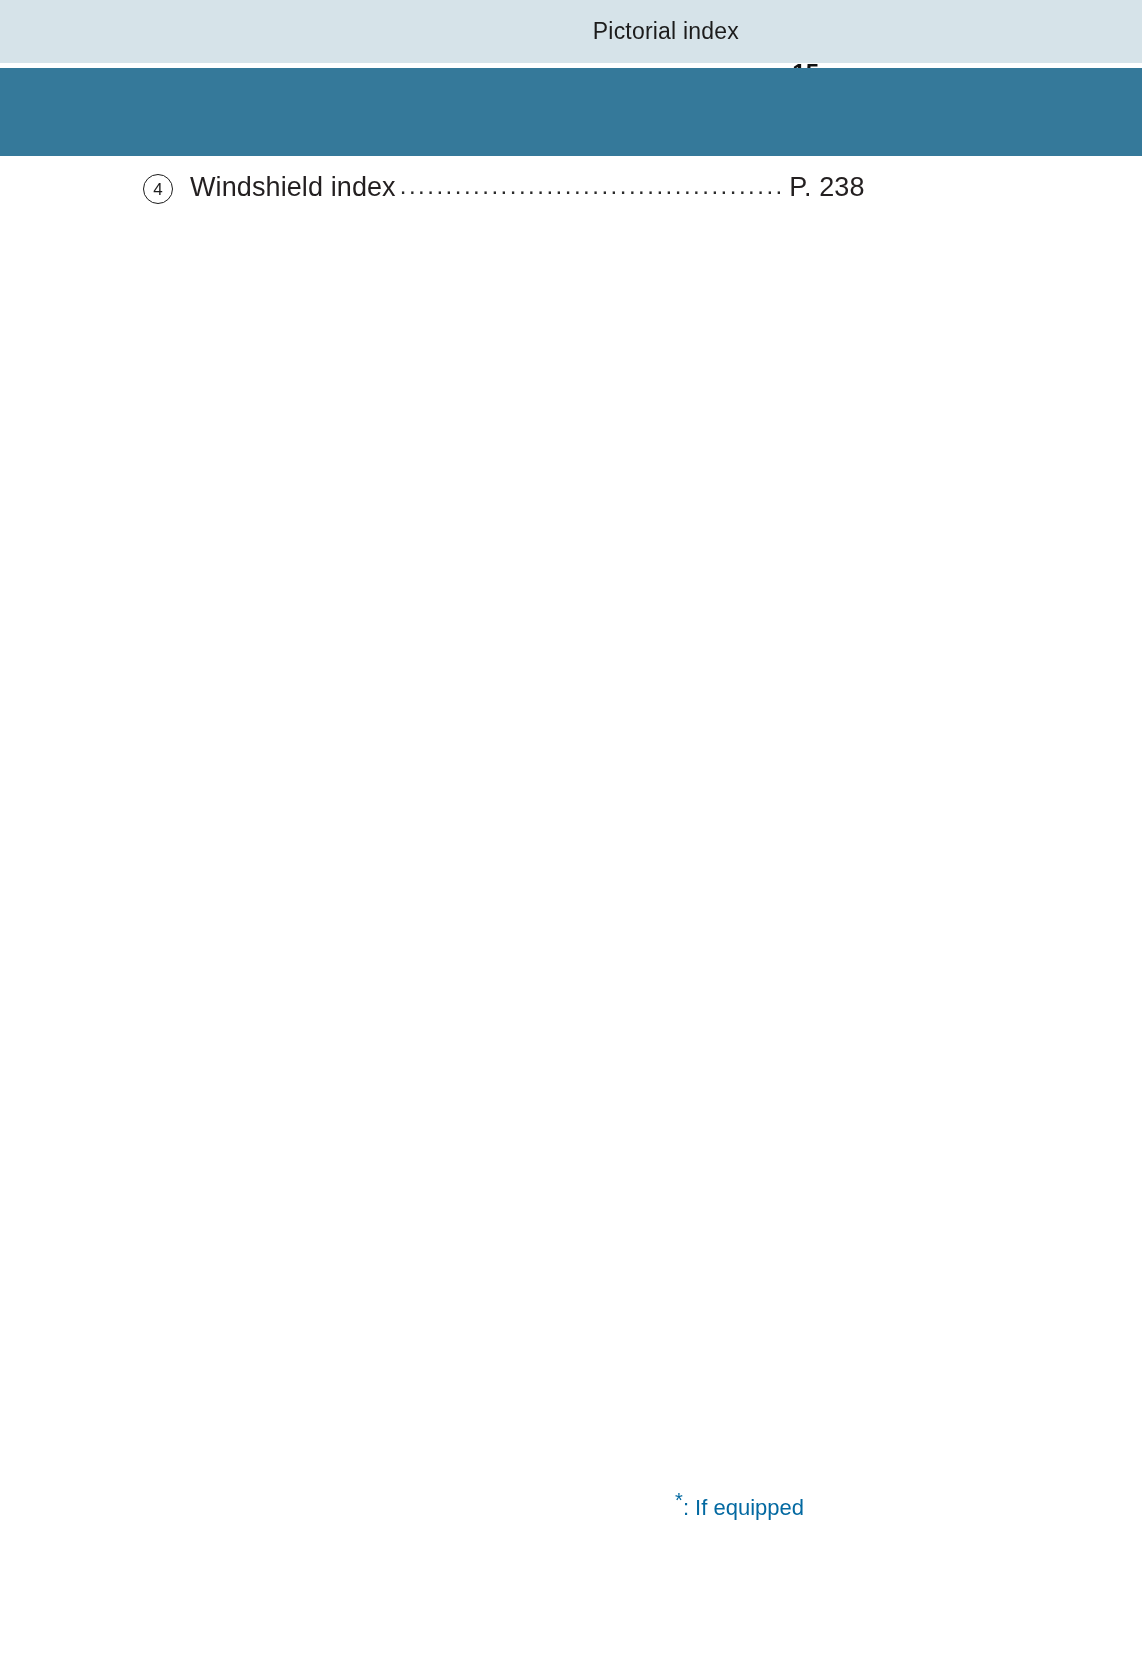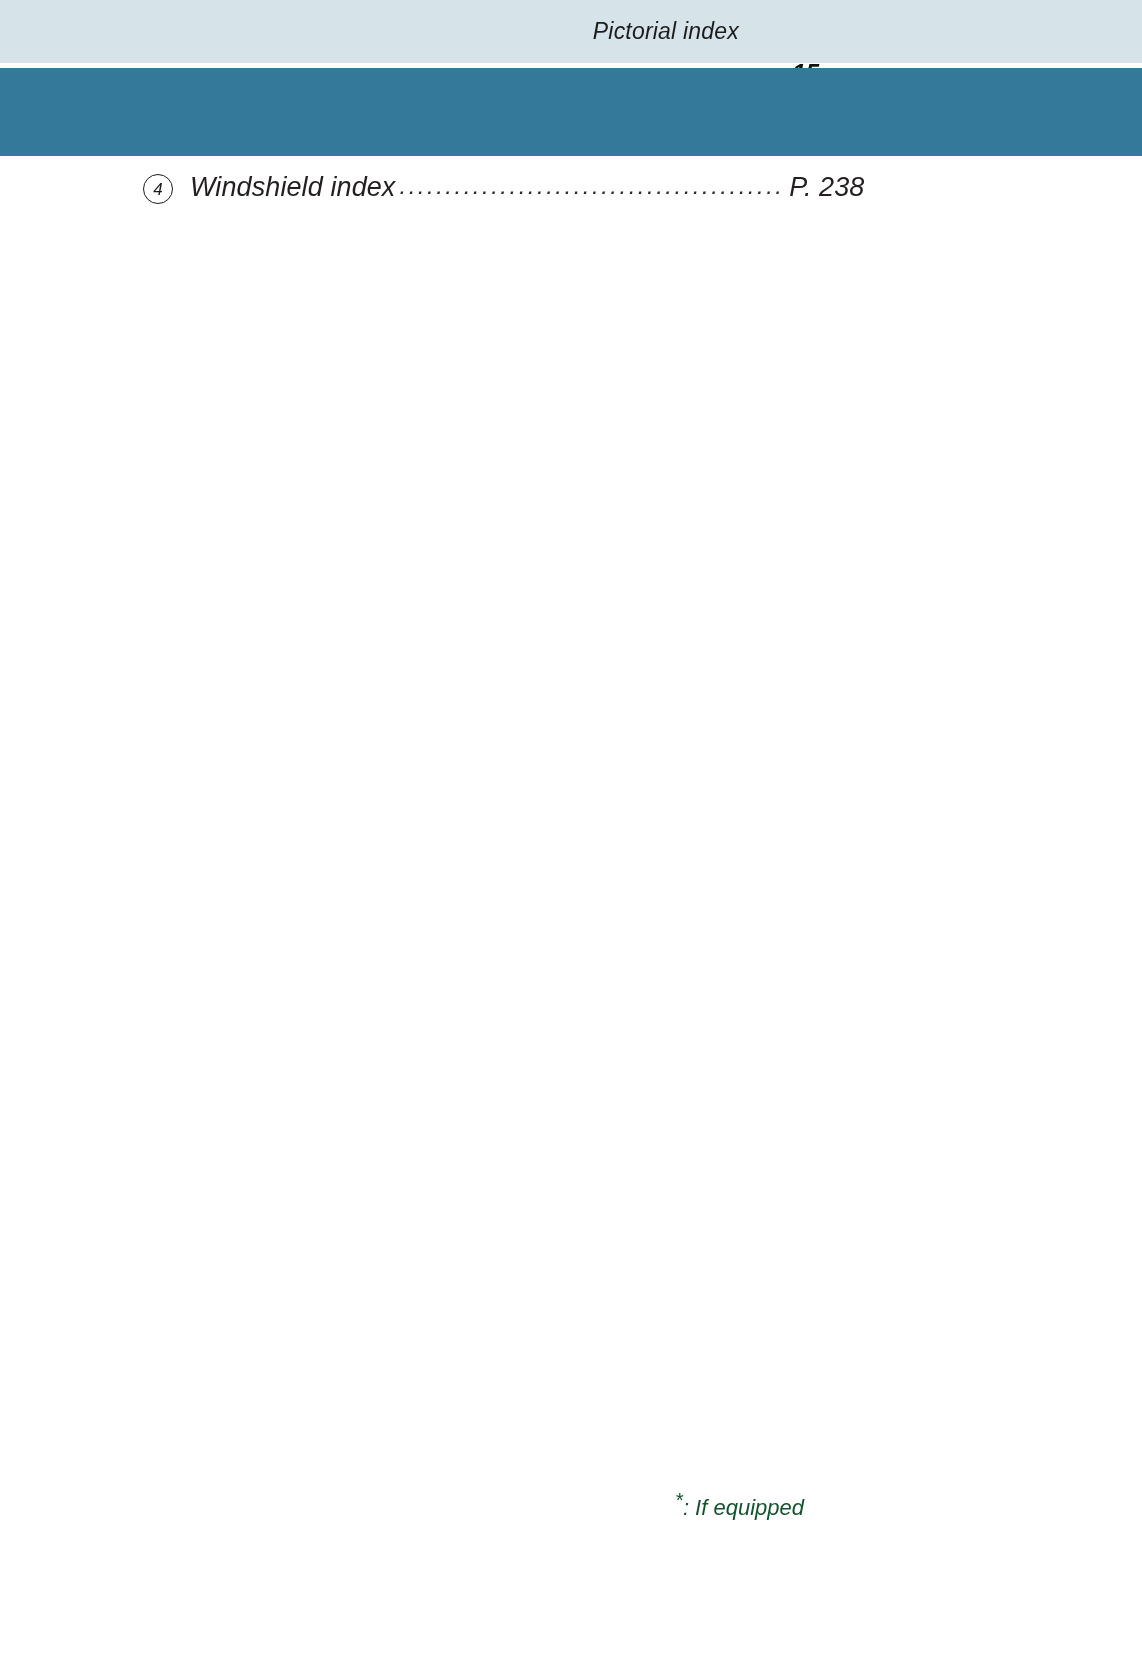--- a/index.html
+++ b/index.html
@@ -12,21 +12,20 @@
     background: #ffffff;
     font-family: "Liberation Sans", sans-serif;
     color: #231f20;
     position: relative;
     overflow: hidden;
   }
   .page {
     position: relative;
     width: 954px;
     height: 1654px;
-    font-style: italic;
   }
   
   .header-band {
     position: absolute;
     left: 0;
     top: 0;
     width: 1142px;
     height: 63px;
     background: #d6e3e9;
   }
@@ -112,21 +111,21 @@
     font-size: 19px;
     vertical-align: super;
     line-height: 0;
   }
   
   .footnote {
     position: absolute;
     right: 150px;
     bottom: 133px;
     font-size: 22px;
-    color: #14532d;
+    color: #0369a1;
   }
   .footnote .star {
     font-size: 20px;
   }
 </style>
 </head>
 <body>
 
 <div class="page">
 

